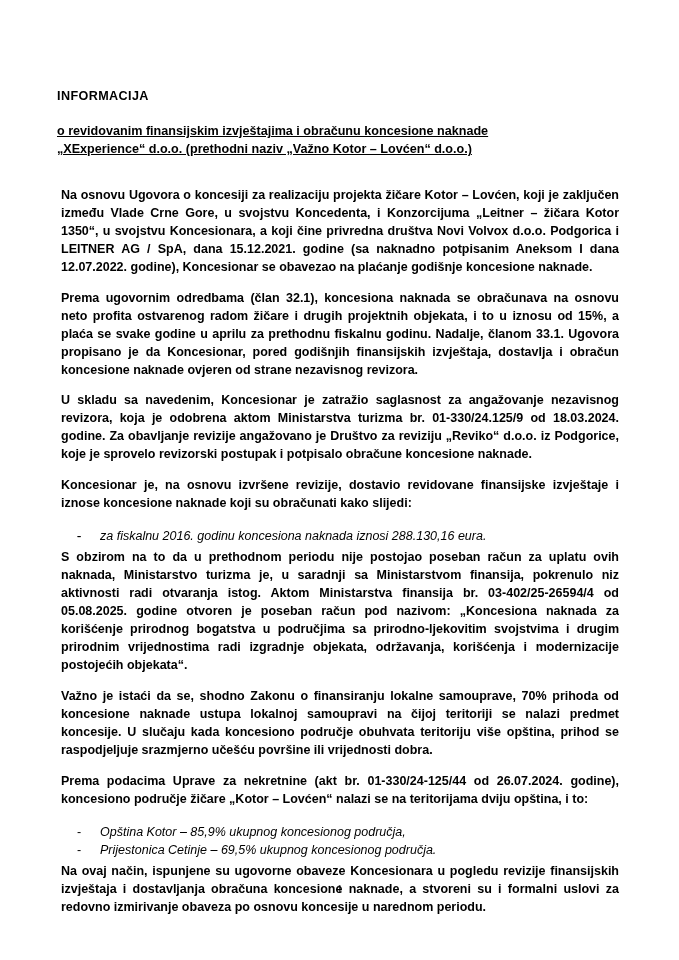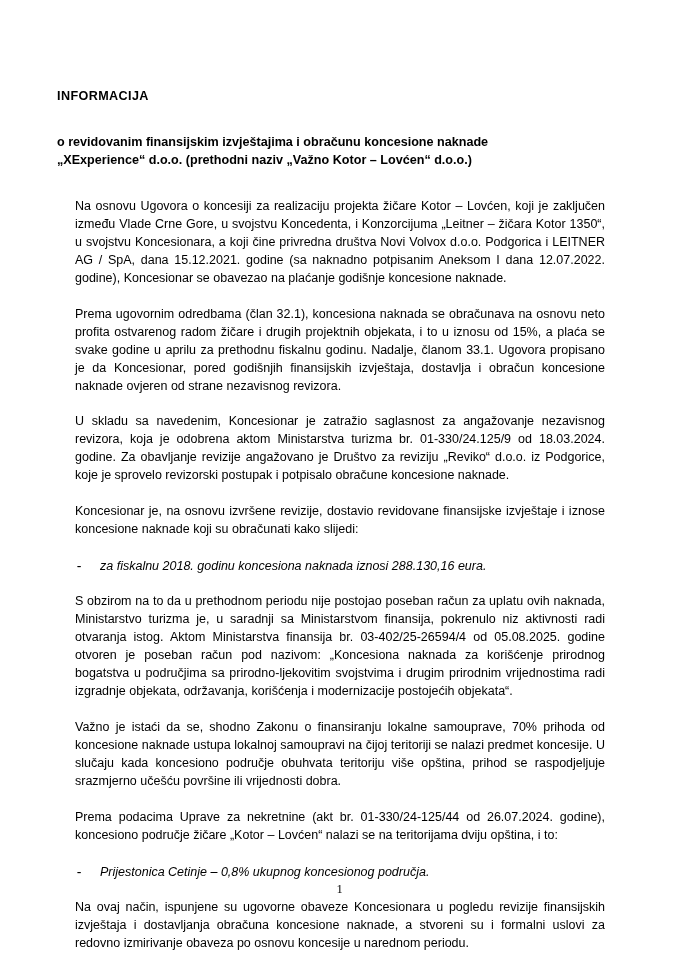--- a/index.html
+++ b/index.html
@@ -32,35 +32,37 @@
   .title-block {
     margin-top: 88px;
   }
   .title-main {
     font-size: 12.6px;
     font-weight: bold;
     letter-spacing: 0.4px;
     line-height: 1.3;
   }
   .title-sub {
-    margin-top: 30px;
+    margin-top: 19px;
     font-size: 12.6px;
     font-weight: bold;
     line-height: 1.42;
+    text-decoration: underline;
   }
   .title-sub .l2 {
     display: block;
   }
   p.para {
-    margin: 18px;
+    margin: 4px;
     padding: 0;
     font-size: 12.5px;
     line-height: 1.435;
     text-align: justify;
     text-justify: inter-word;
+    font-weight: bold;
   }
   .para + .para {
     margin-top: 13px;
   }
   ul.bullets {
     list-style: none;
     margin: 0;
     padding: 0;
     margin-top: 14px;
   }
@@ -111,37 +113,38 @@
     <p class="para">U skladu sa navedenim, Koncesionar je zatražio saglasnost za angažovanje nezavisnog revizora, koja je odobrena aktom Ministarstva turizma br. 01-330/24.125/9 od 18.03.2024. godine. Za obavljanje revizije angažovano je Društvo za reviziju „Reviko“ d.o.o. iz Podgorice, koje je sprovelo revizorski postupak i potpisalo obračune koncesione naknade.</p>
 
     <p class="para">Koncesionar je, na osnovu izvršene revizije, dostavio revidovane finansijske izvještaje i iznose koncesione naknade koji su obračunati kako slijedi:</p>
 
     <ul class="bullets">
       <li>
         <span class="dash">-</span>
       </li>
       <li>
         <span class="dash">-</span>
-        <span>za fiskalnu 2018. godinu koncesiona naknada iznosi 288.130,16 eura.</span>
+        <span>za fiskalnu 2016. godinu koncesiona naknada iznosi 288.130,16 eura.</span>
       </li>
     </ul>
 
     <p class="para after-bullets">S obzirom na to da u prethodnom periodu nije postojao poseban račun za uplatu ovih naknada, Ministarstvo turizma je, u saradnji sa Ministarstvom finansija, pokrenulo niz aktivnosti radi otvaranja istog. Aktom Ministarstva finansija br. 03-402/25-26594/4 od 05.08.2025. godine otvoren je poseban račun pod nazivom: „Koncesiona naknada za korišćenje prirodnog bogatstva u područjima sa prirodno-ljekovitim svojstvima i drugim prirodnim vrijednostima radi izgradnje objekata, održavanja, korišćenja i modernizacije postojećih objekata“.</p>
 
     <p class="para">Važno je istaći da se, shodno Zakonu o finansiranju lokalne samouprave, 70% prihoda od koncesione naknade ustupa lokalnoj samoupravi na čijoj teritoriji se nalazi predmet koncesije. U slučaju kada koncesiono područje obuhvata teritoriju više opština, prihod se raspodjeljuje srazmjerno učešću površine ili vrijednosti dobra.</p>
 
     <p class="para">Prema podacima Uprave za nekretnine (akt br. 01-330/24-125/44 od 26.07.2024. godine), koncesiono područje žičare „Kotor – Lovćen“ nalazi se na teritorijama dviju opština, i to:</p>
 
     <ul class="bullets">
       <li>
         <span class="dash">-</span>
+        <span>Opština Kotor – 85,9% ukupnog koncesionog područja,</span>
       </li>
       <li>
         <span class="dash">-</span>
-        <span>Prijestonica Cetinje – 0,8% ukupnog koncesionog područja.</span>
+        <span>Prijestonica Cetinje – 69,5% ukupnog koncesionog područja.</span>
       </li>
     </ul>
 
     <p class="para after-bullets">Na ovaj način, ispunjene su ugovorne obaveze Koncesionara u pogledu revizije finansijskih izvještaja i dostavljanja obračuna koncesione naknade, a stvoreni su i formalni uslovi za redovno izmirivanje obaveza po osnovu koncesije u narednom periodu.</p>
 
   </div>
 
   <div class="page-number">1</div>
 </div>
 

